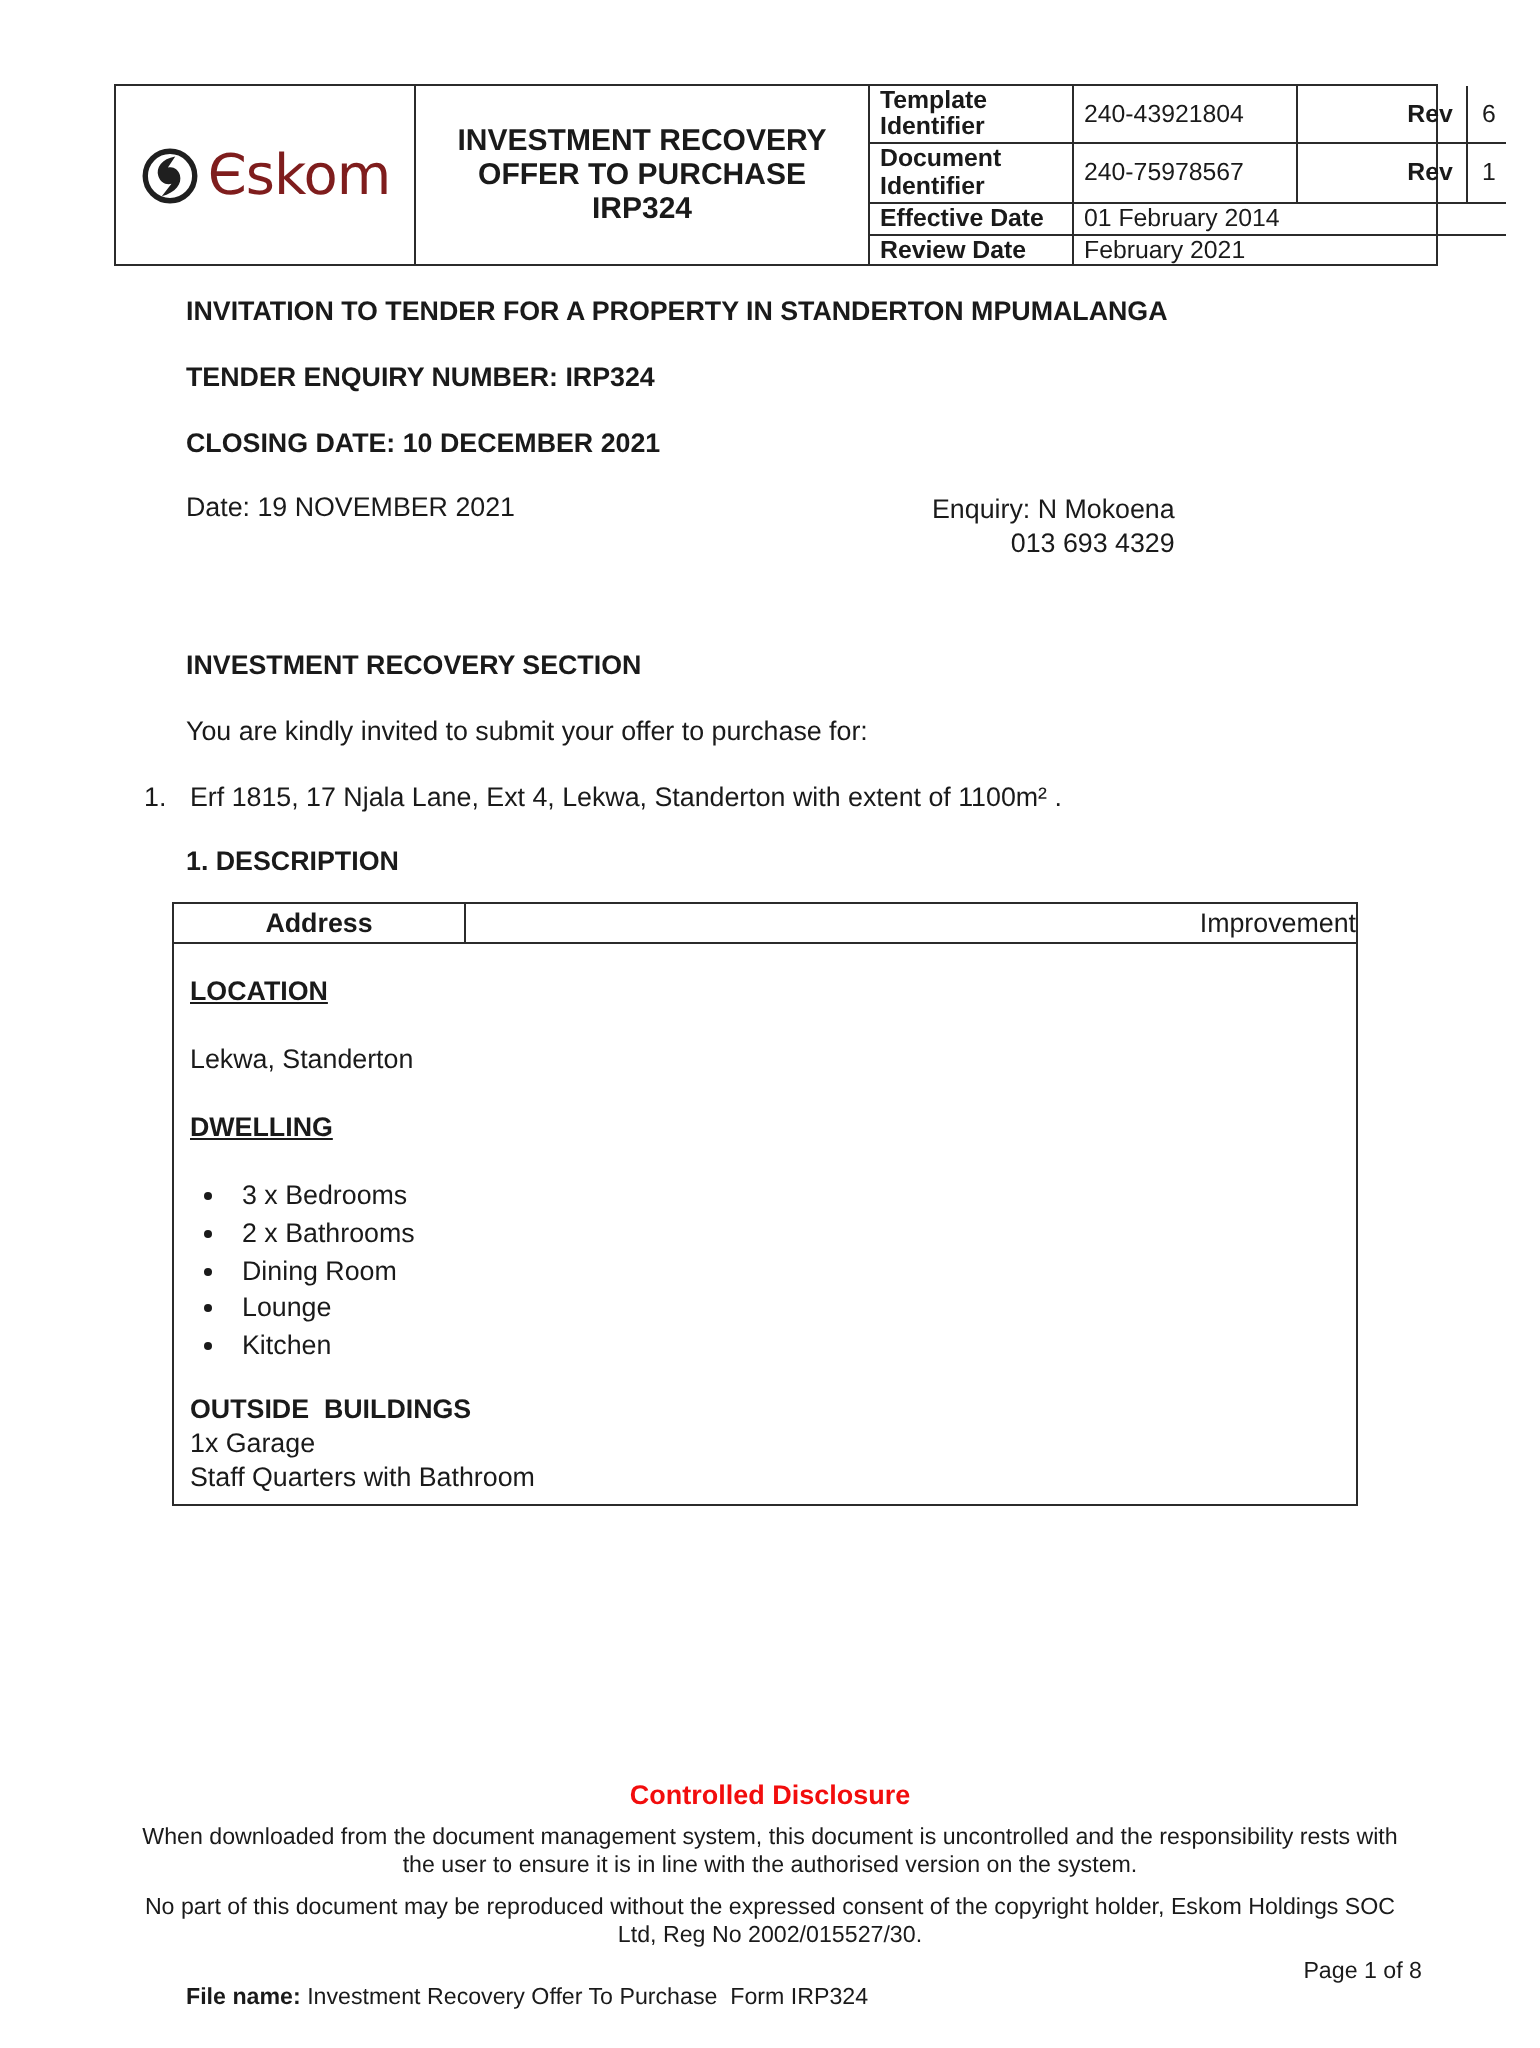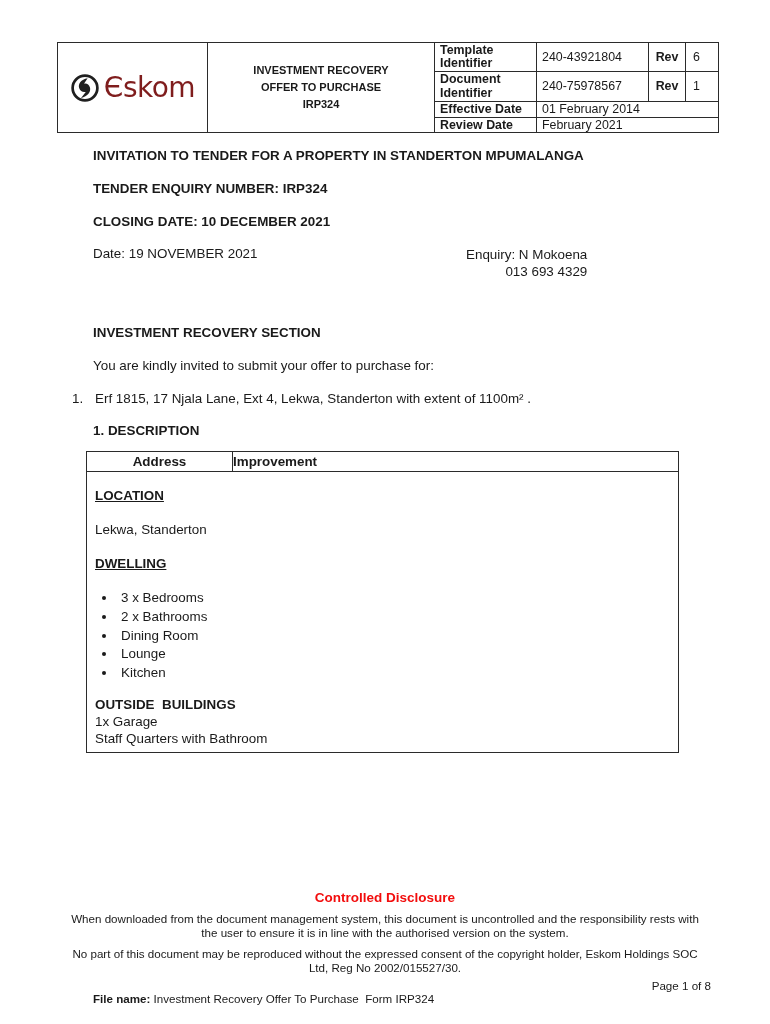--- a/index.html
+++ b/index.html
@@ -32,37 +32,37 @@
   .emblem { width:30px; height:30px; display:block; }
   .logo-word {
     font-size:28px; letter-spacing:-0.5px; color:#7f1d1d;
     font-family:"DejaVu Sans","Liberation Sans",sans-serif;
   }
   .hdr-title {
     width:227px; flex:0 0 227px;
     border-right:1.6px solid #2b2b2b;
     display:flex; flex-direction:column;
     align-items:center; justify-content:center;
-    font-weight:bold; font-size:11px; line-height:17px;
+    font-weight:bold; font-size:15px; line-height:17px;
     text-align:center; box-sizing:border-box;
   }
   .hdr-meta { flex:1; display:flex; flex-direction:column; }
   .meta-row { display:flex; border-bottom:1.4px solid #2b2b2b; box-sizing:border-box; }
   .meta-row:last-child { border-bottom:none; }
   .meta-row.tall { flex:27 0 0; }
   .meta-row.short { flex:16.5 0 0; }
   .meta-cell {
     display:flex; align-items:center;
     padding:1px 5px; box-sizing:border-box;
     font-size:12.4px; line-height:13.2px;
   }
   .meta-label { width:102px; flex:0 0 102px; border-right:1.4px solid #2b2b2b; font-weight:bold; }
   .meta-value { width:112px; flex:0 0 112px; border-right:1.4px solid #2b2b2b; }
   .meta-value.span { flex:1; border-right:none; }
-  .meta-rev   { width:37px; flex:0 0 37px; border-right:1.4px solid #2b2b2b; font-weight:bold; justify-content:center; }
+  .meta-rev   { width:37px; flex:0 0 37px; border-right:1.4px solid #2b2b2b; font-weight:bold; justify-content:center;margin-left:48px; }
   .meta-revv  { flex:1; padding-left:7px; }
 
   
   .abs { position:absolute; }
   .bold { font-weight:bold; }
   .h-line { left:93px; font-weight:bold; }
   .date-line { left:93px; top:246px; }
   .enquiry { left:466px; top:246px; line-height:17px; }
   .enquiry .line2 { text-align:right; }
   .section-h { top:325px; }
@@ -78,21 +78,21 @@
     border:1.6px solid #2b2b2b;
     box-sizing:border-box;
     display:flex; flex-direction:column;
     background:#fff;
   }
   .desc-head { display:flex; height:20px; flex:0 0 20px; border-bottom:1.6px solid #2b2b2b; box-sizing:border-box; }
   .desc-head .c1 {
     width:146px; flex:0 0 146px; border-right:1.6px solid #2b2b2b;
     font-weight:bold; text-align:center; line-height:19px; box-sizing:border-box;
   }
-  .desc-head .c2 { flex:1; font-weight:bold; text-align:left; line-height:19px; }
+  .desc-head .c2 { flex:1; font-weight:normal; text-align:right; line-height:19px; }
   .desc-body { display:flex; flex:1; }
   .cell-address {
     width:146px; flex:0 0 146px; border-right:1.6px solid #2b2b2b;
     padding:15px 6px 0 7px; line-height:18px; box-sizing:border-box;
   }
   .cell-improve { flex:1; padding:15px 10px 0 8px; line-height:17px; box-sizing:border-box; }
   .imp-h { font-weight:bold; text-decoration:underline; }
   .mt { margin-top:17px; }
   .dwelling-list { margin:17px 0 0 0; padding-left:22px; }
   .dwelling-list li { margin:0 0 1px 0; line-height:17.8px; padding-left:4px; }

